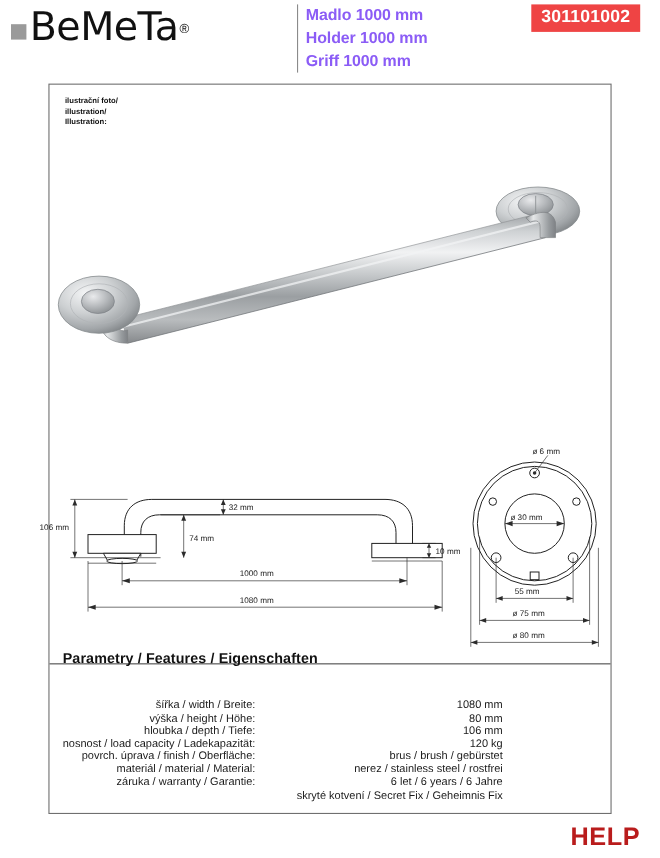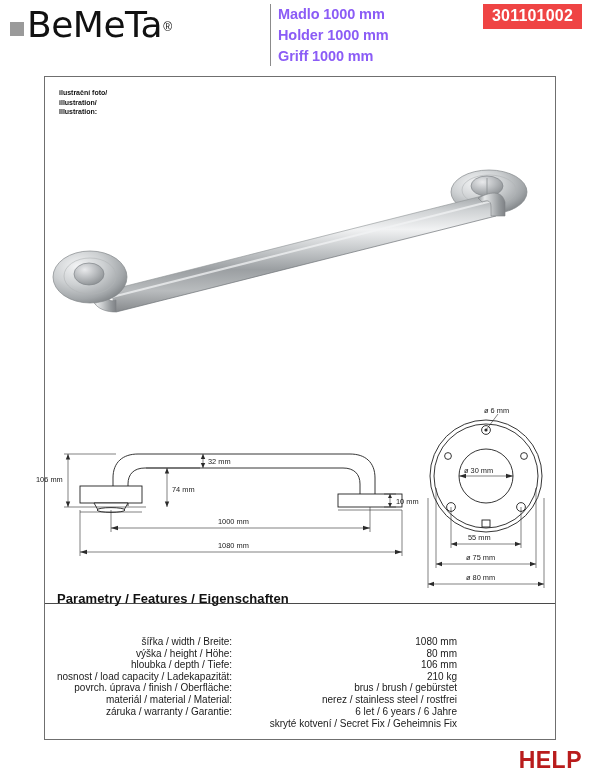--- a/index.html
+++ b/index.html
@@ -321,21 +321,21 @@
       <tr>
         <td class="k">výška / height / Höhe:</td>
         <td class="v">80 mm</td>
       </tr>
       <tr>
         <td class="k">hloubka / depth / Tiefe:</td>
         <td class="v">106 mm</td>
       </tr>
       <tr>
         <td class="k">nosnost / load capacity / Ladekapazität:</td>
-        <td class="v">210 kg</td>
+        <td class="v">120 kg</td>
       </tr>
       <tr>
         <td class="k">povrch. úprava / finish / Oberfläche:</td>
         <td class="v">brus / brush / gebürstet</td>
       </tr>
       <tr>
         <td class="k">materiál / material / Material:</td>
         <td class="v">nerez / stainless steel / rostfrei</td>
       </tr>
       <tr>

